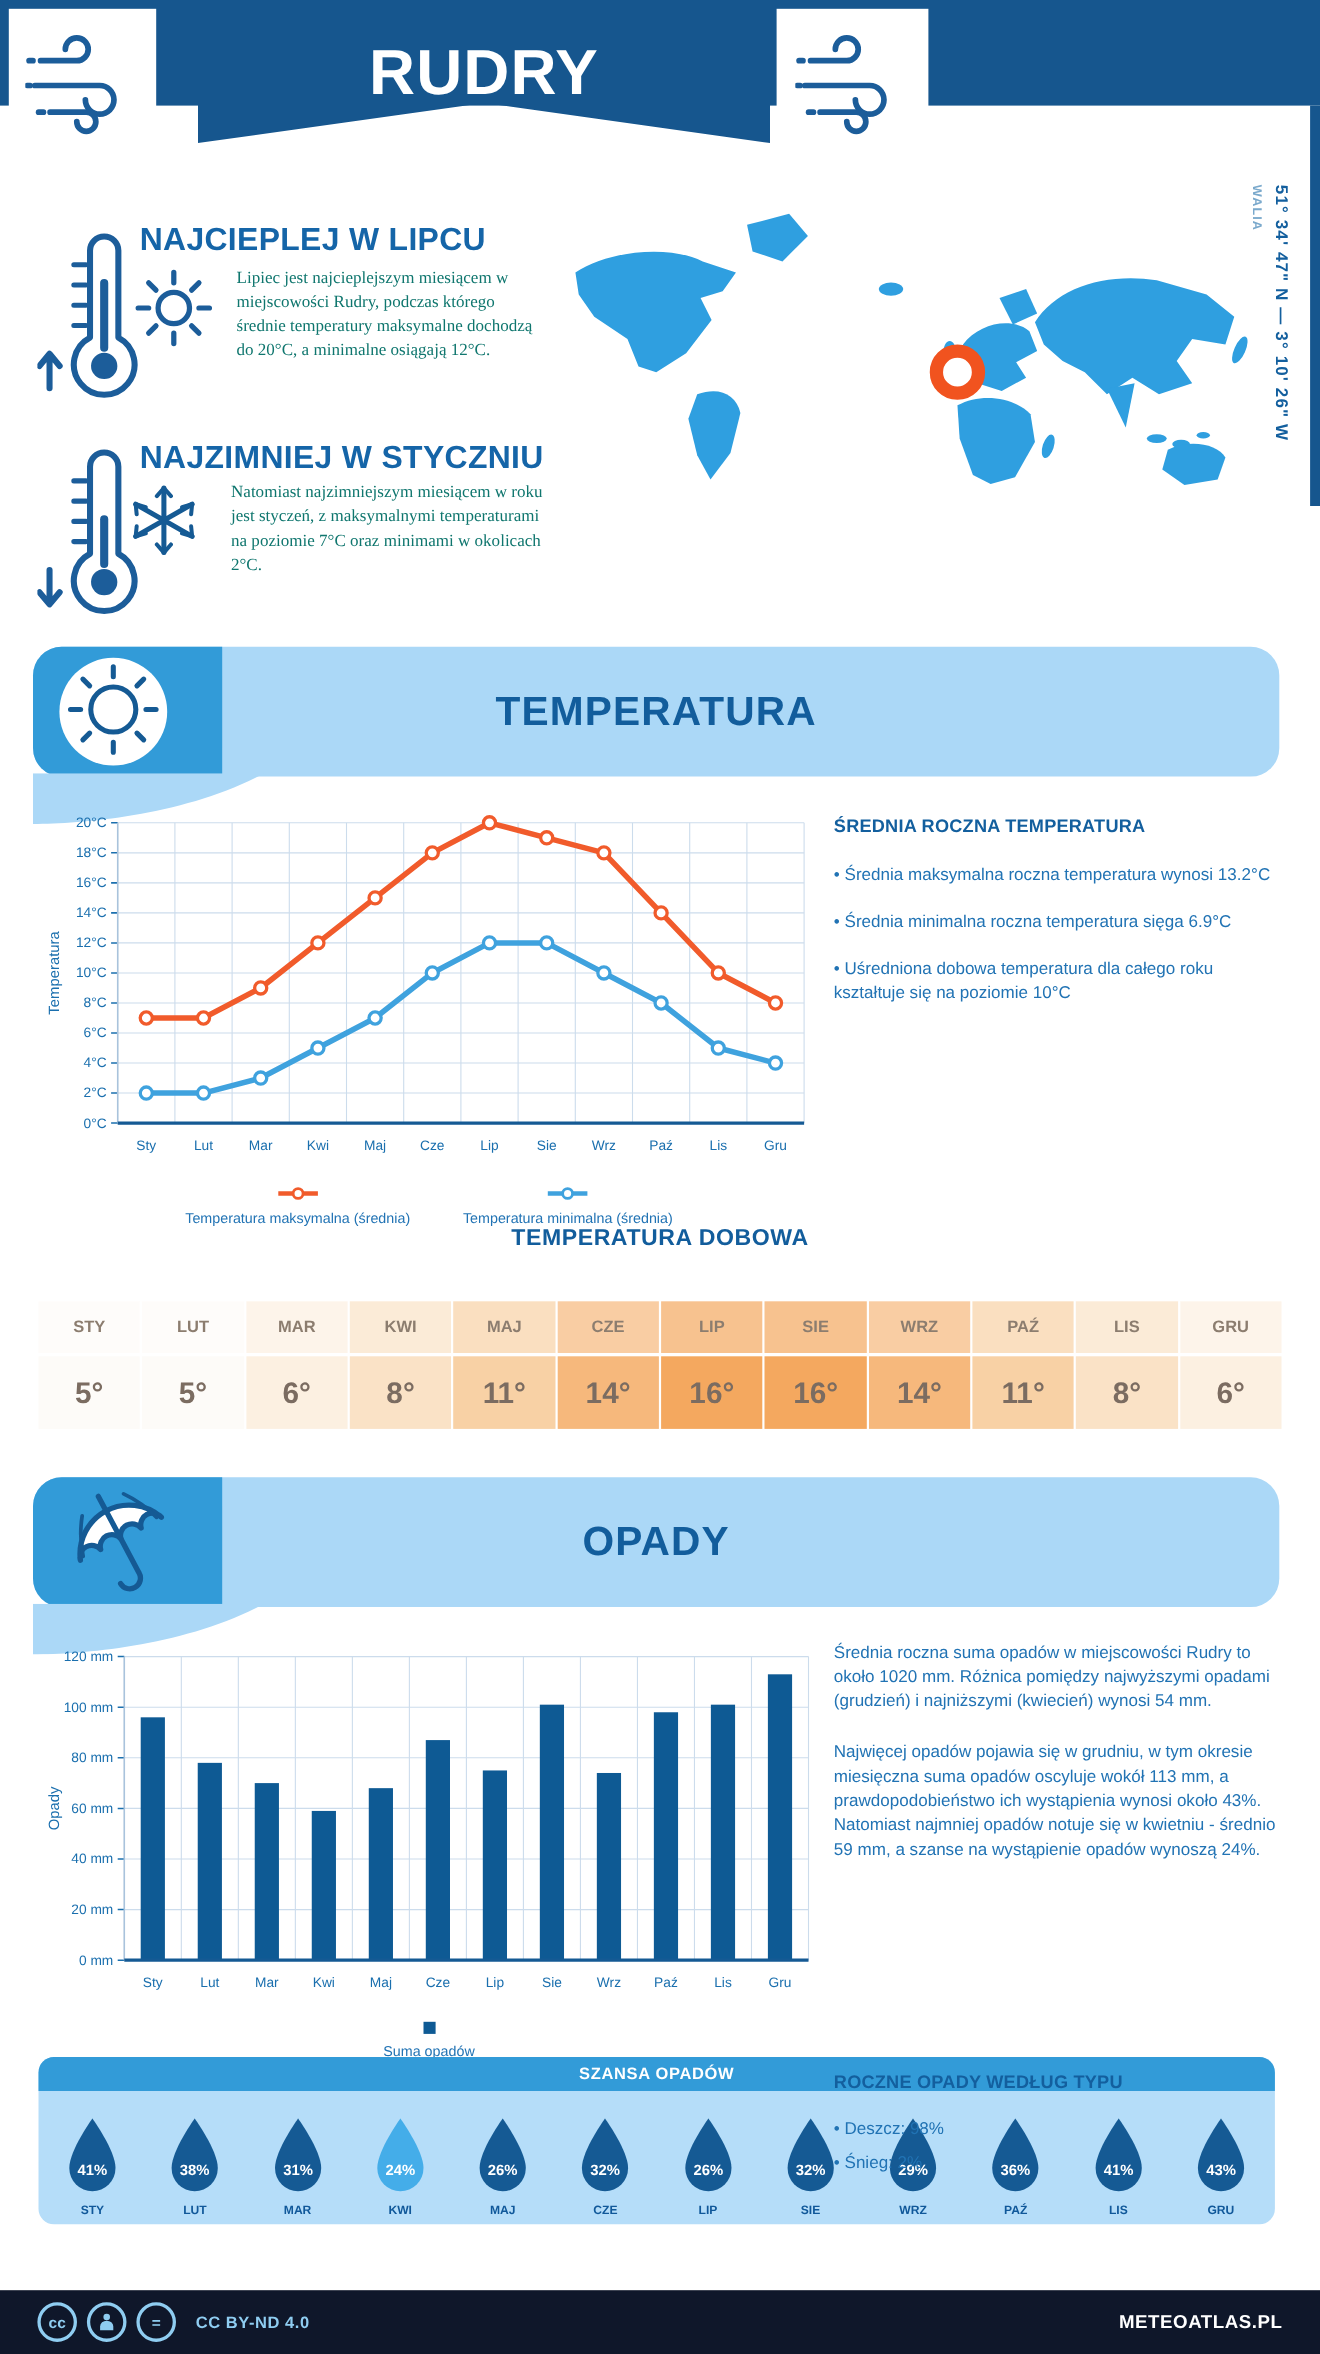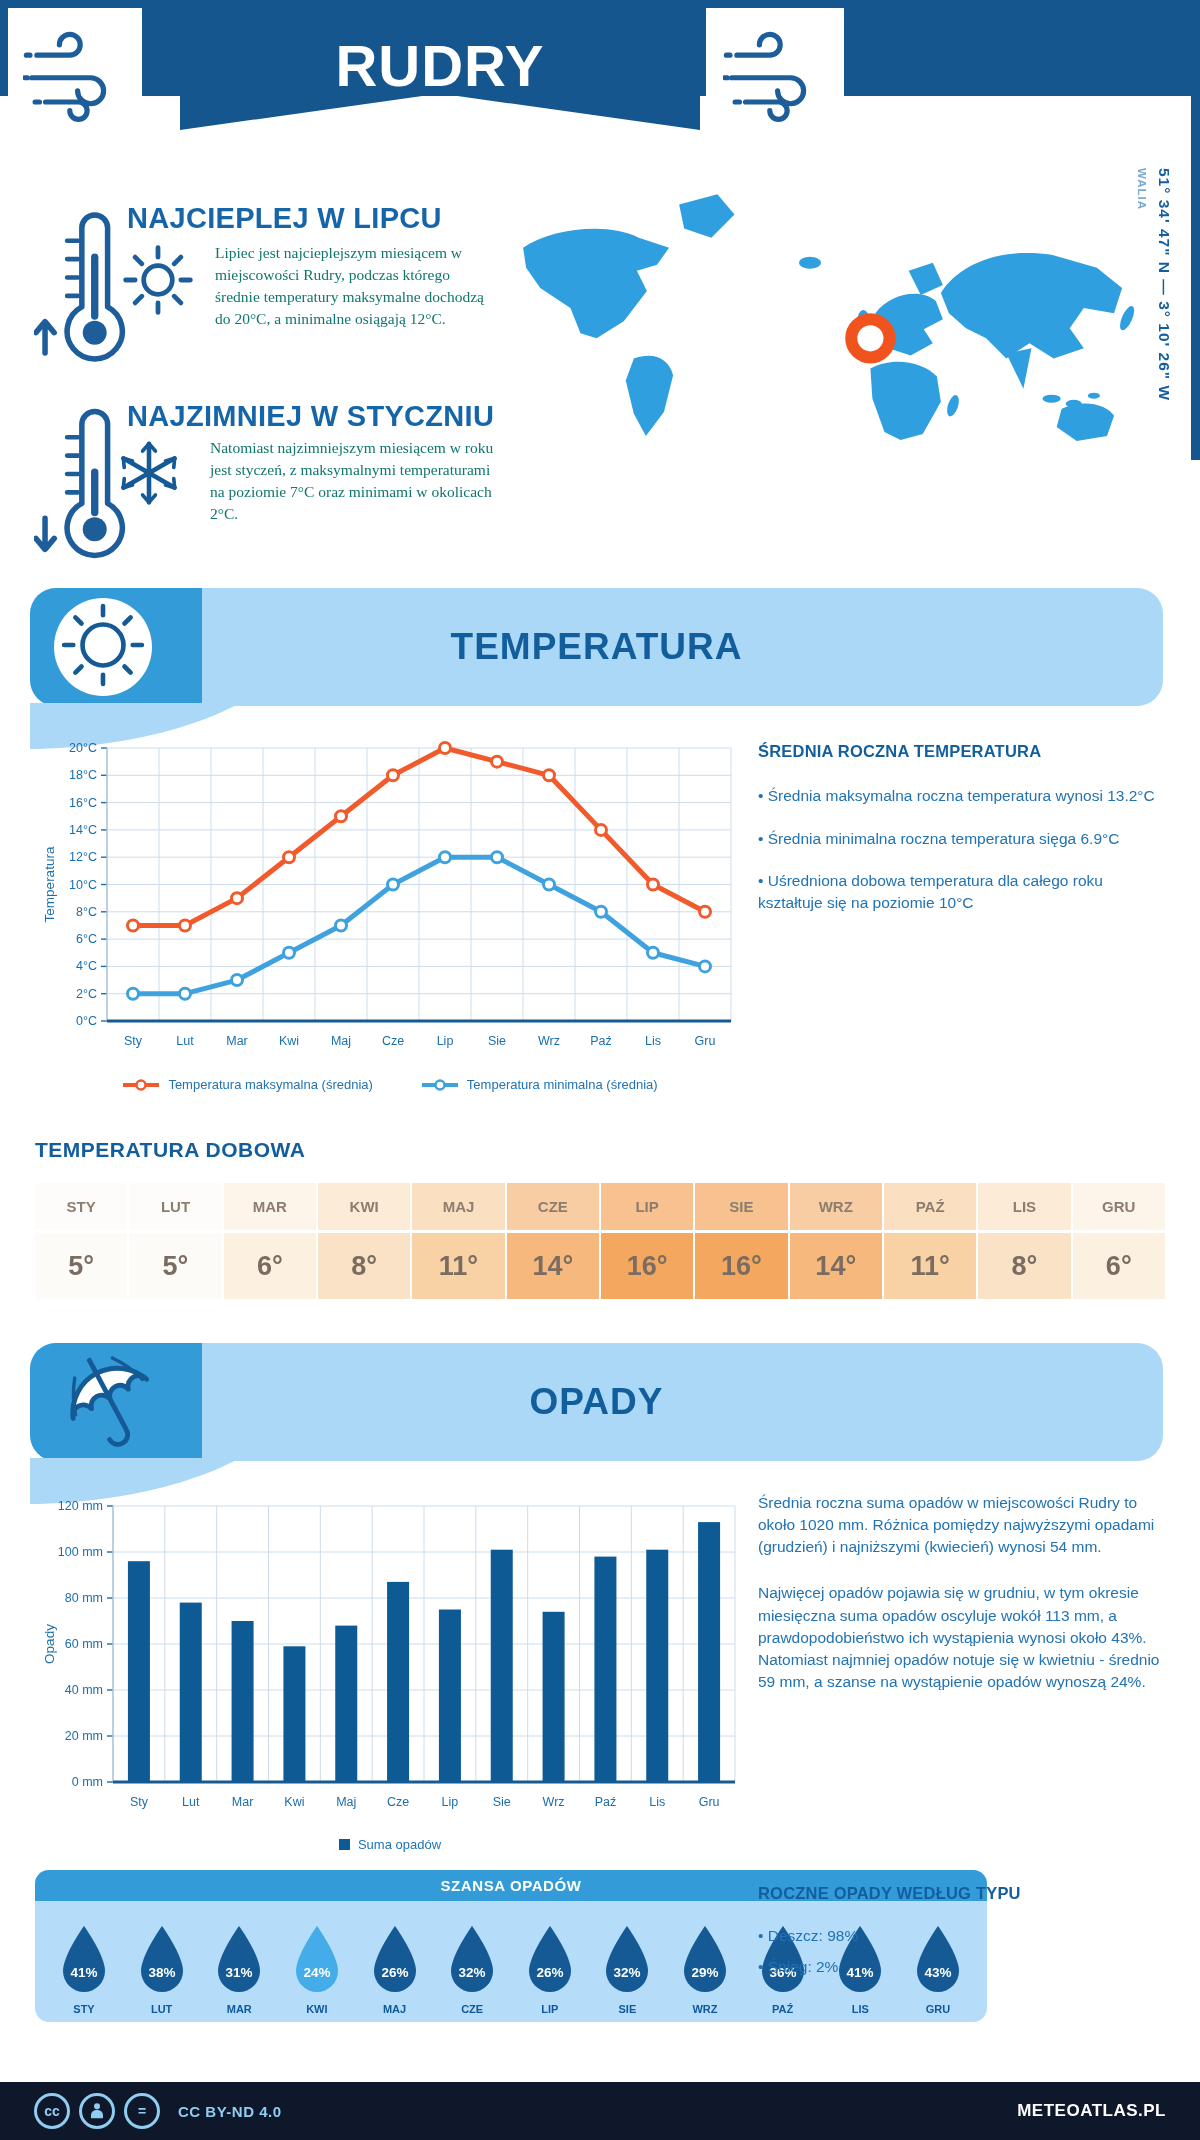--- a/index.html
+++ b/index.html
@@ -46,44 +46,44 @@
   .banner-curl{left:30px;top:703px;width:210px;height:46px;}
   .banner-curl.opady{top:1458px;}
   .umbrella-wrap{position:absolute;left:16px;top:-4px;width:126px;height:126px;}
 
   
   .chart-wrap-temp{left:40px;top:733px;width:700px;}
   .chart-wrap-precip{left:40px;top:1493px;width:700px;}
   .chart text{font-family:"Liberation Sans","DejaVu Sans",sans-serif;}
   .legend-row{display:flex;justify-content:center;align-items:center;gap:48px;margin-top:10px;
         font-size:13px;color:#2173b4;}
-  .legend-item{display:flex;align-items:center;gap:8px;}
+  .legend-item{display:flex;align-items:center;gap:8px;flex-direction:column;}
   .legend-square{width:11px;height:11px;background:#0e5a94;display:inline-block;}
 
   
   .right-col{width:408px;}
   .temp-col{left:758px;top:742px;}
   .precip-col{left:758px;top:1492px;}
   .col-heading{font-size:16.5px;font-weight:800;color:#135f9e;margin-bottom:24px;letter-spacing:.2px;}
   .bullet{font-size:15.5px;line-height:1.4;color:#2173b4;margin-bottom:21px;}
   .para{font-size:15.5px;line-height:1.43;color:#2173b4;margin-bottom:24px;}
 
   
-  .daily-heading{left:35px;top:1138px;width:1130px;text-align:left;font-size:21px;font-weight:800;
+  .daily-heading{left:35px;top:1114px;width:1130px;text-align:center;font-size:21px;font-weight:800;
         color:#125d9c;letter-spacing:.5px;}
   .daily-table{left:35px;top:1183px;width:1130px;display:flex;}
   .day-col{flex:1;margin-right:2px;}
   .day-col:last-child{margin-right:0;}
   .day-head{height:47px;display:flex;align-items:center;justify-content:center;
         font-size:15px;font-weight:700;color:#8c7d6f;margin-bottom:3px;}
   .day-val{height:66px;display:flex;align-items:center;justify-content:center;
         font-size:27px;font-weight:600;color:#7b6c61;}
 
   
-  .chance-panel{left:35px;top:1870px;width:952px;height:152px;background:#b5ddf9;border-radius:14px;}
+  .chance-panel{left:35px;top:1870px;width:1124px;height:152px;background:#b5ddf9;border-radius:14px;}
   .chance-bar{height:31px;background:#329bd8;border-radius:14px 14px 0 0;display:flex;align-items:center;
         justify-content:center;font-size:15px;font-weight:700;color:#fff;letter-spacing:.6px;}
   .drops{display:flex;justify-content:space-between;padding:23px 18px 0;}
   .drop-col{width:62px;text-align:center;}
   .drop-month{margin-top:3px;font-size:11px;font-weight:700;color:#10589a;}
   .types-col{left:758px;top:1884px;width:408px;}
   .type-bullet{font-size:15.5px;color:#2173b4;margin-bottom:13px;}
 
   
   .footer{left:0;top:2082px;width:1200px;height:58px;background:#0f172a;display:flex;align-items:center;}

